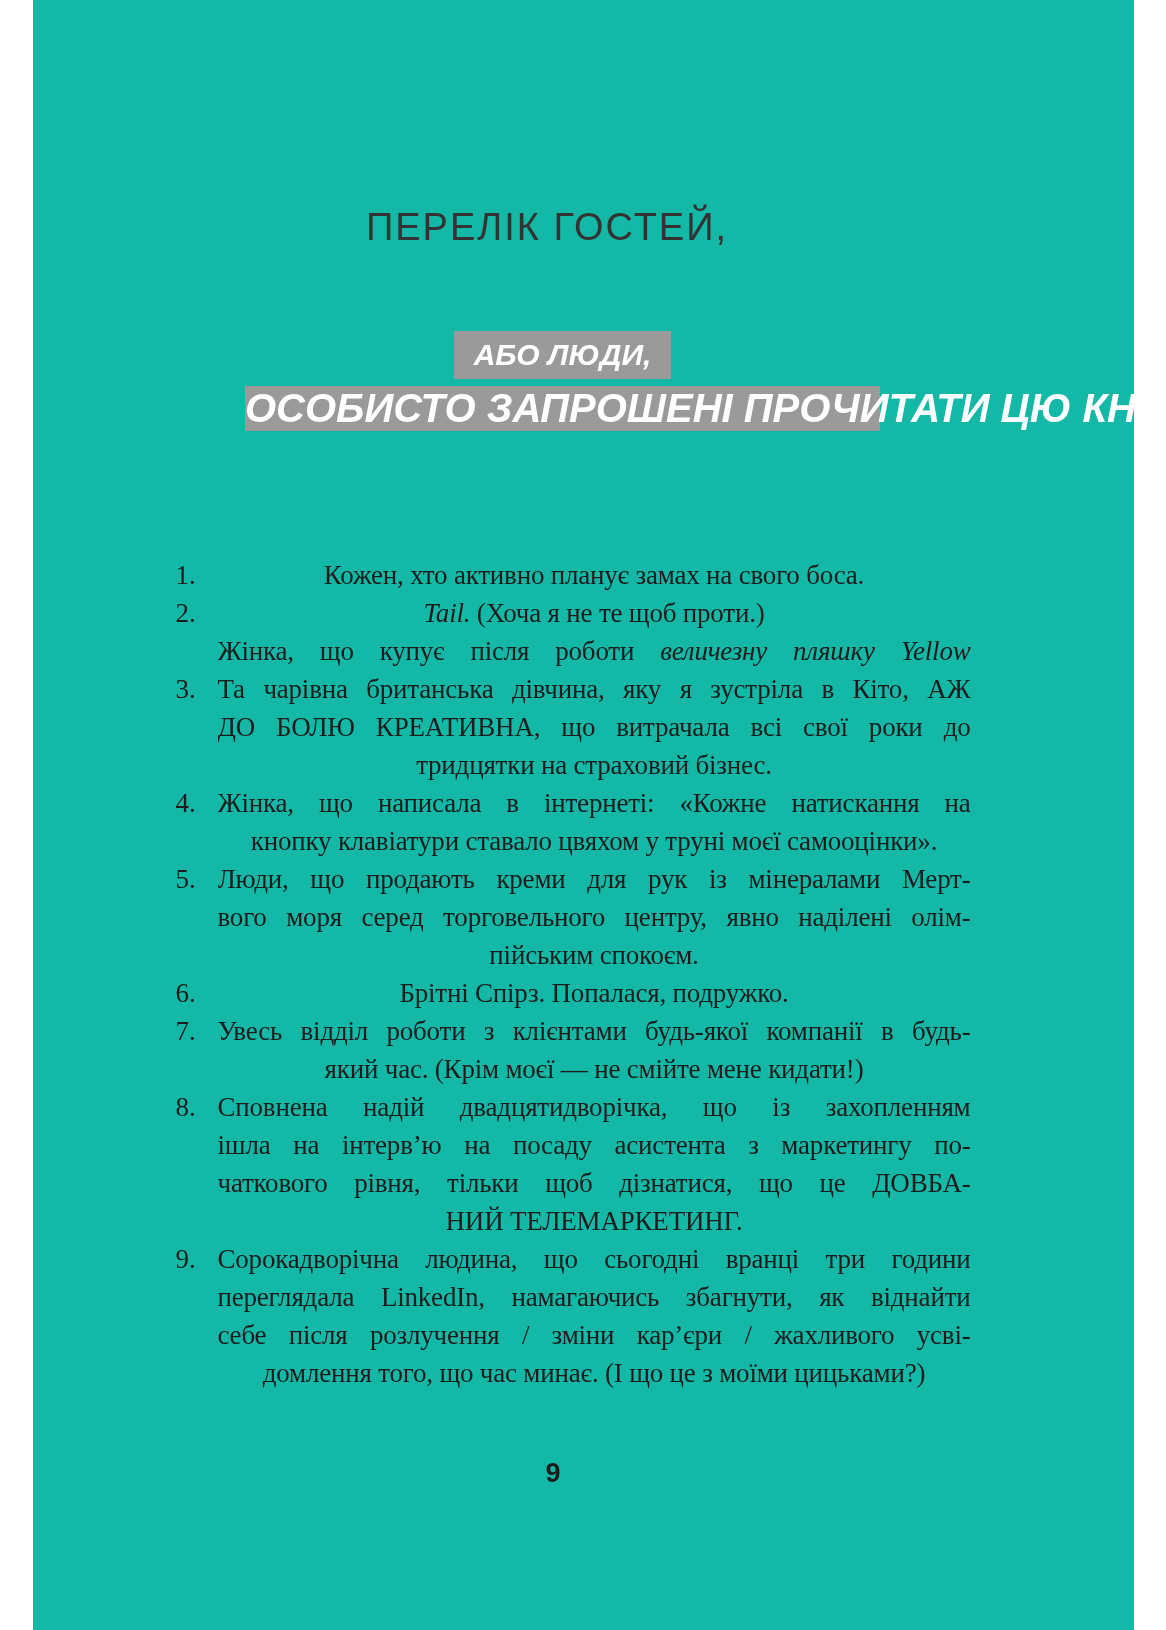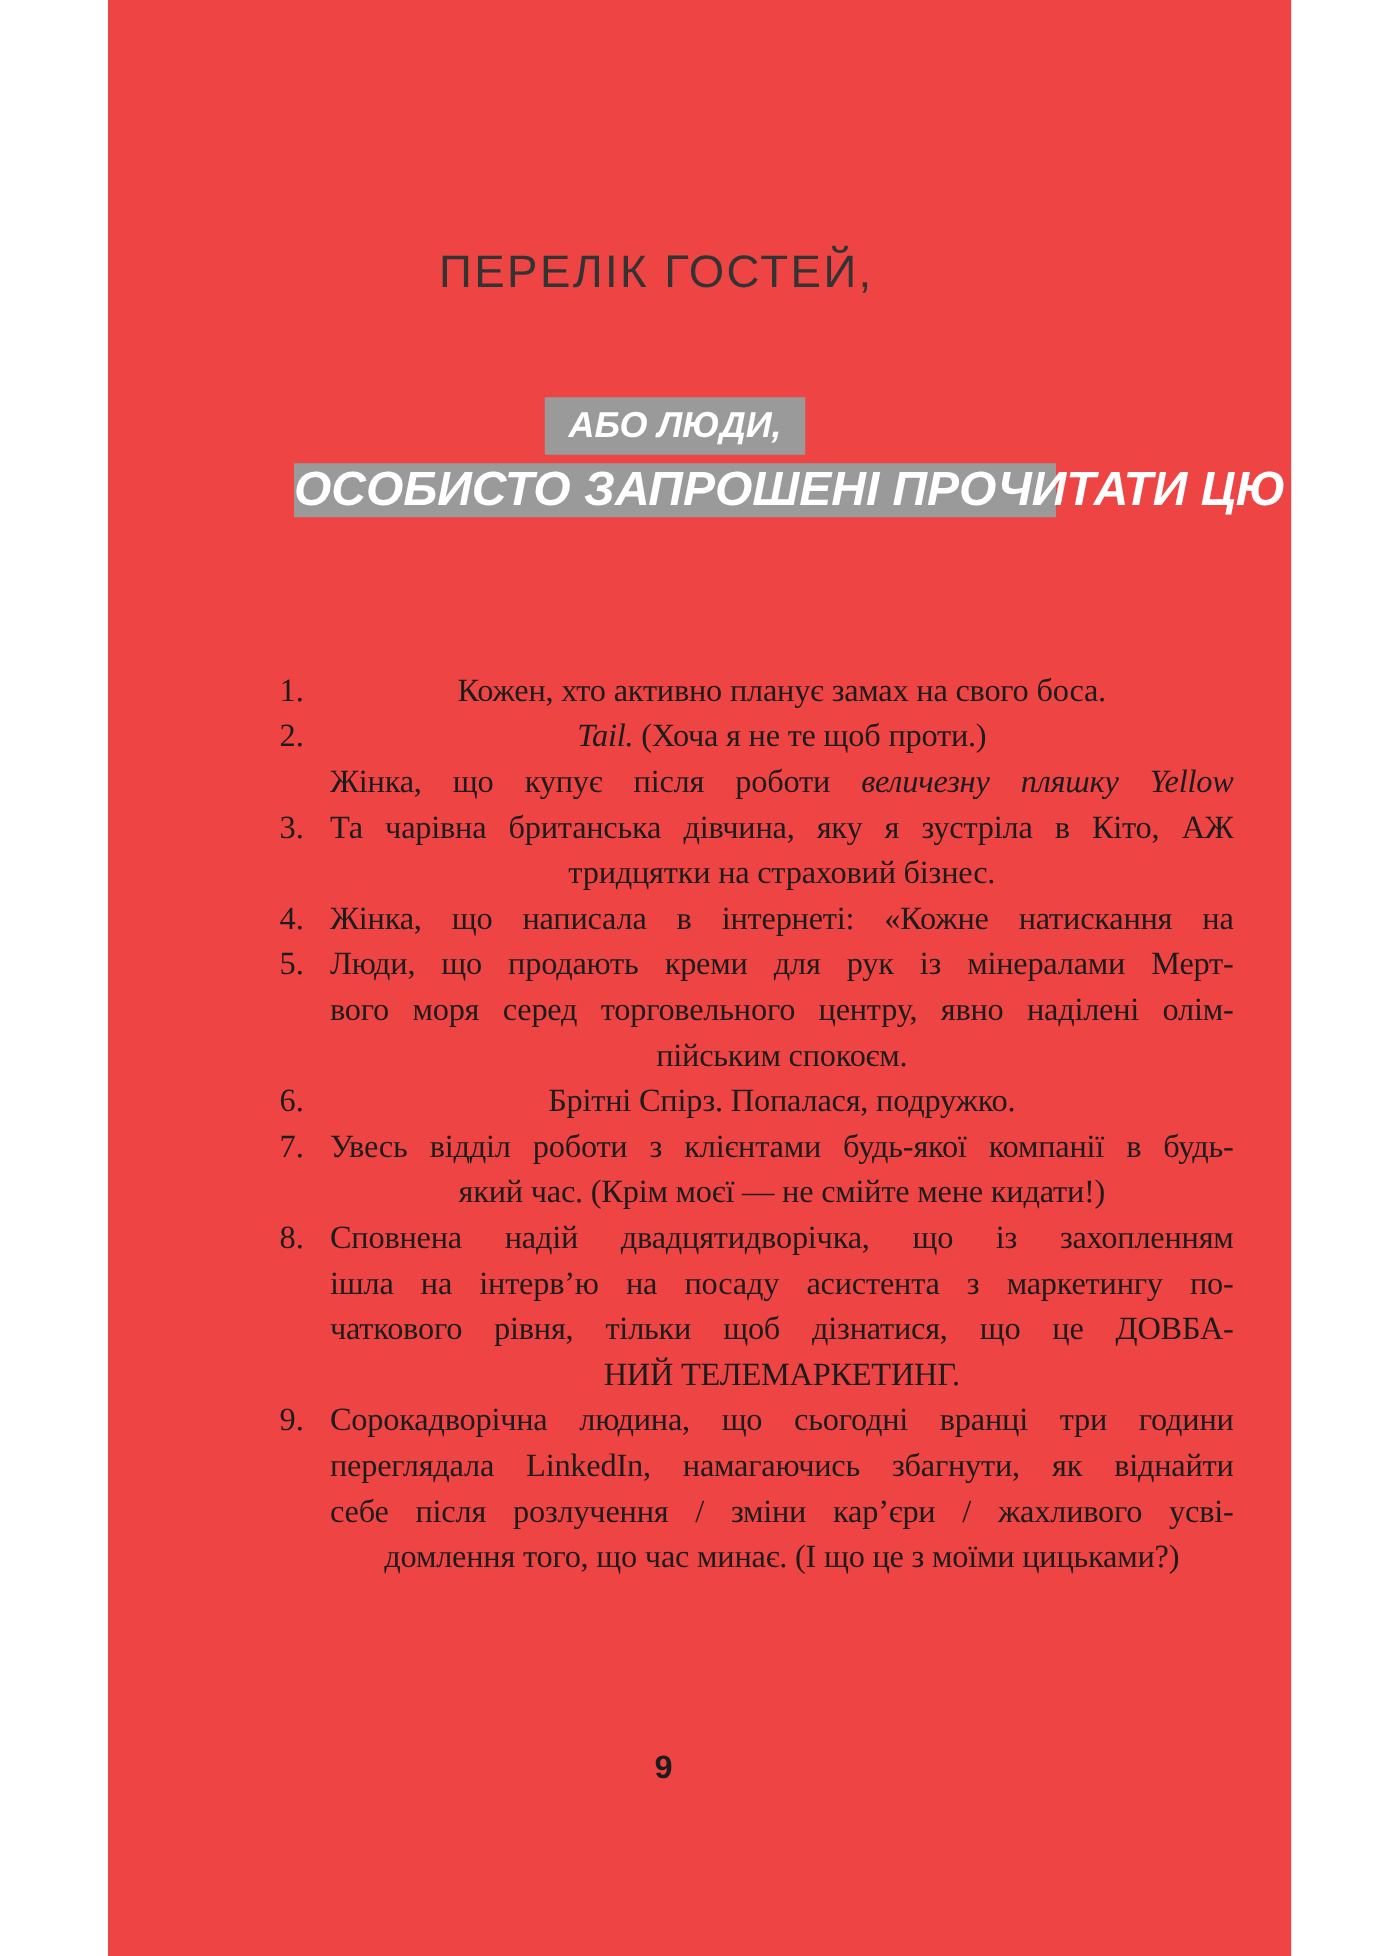--- a/index.html
+++ b/index.html
@@ -2,24 +2,24 @@
 <html lang="uk" style="--badge-bg: #9a9a9a; --badge-text: #ffffff; --title-text: #333333; --body-text: #1c1c1c;"><head>
 <meta charset="utf-8">
 <style>
   html, body {
     margin: 0;
     padding: 0;
     background: #ffffff;
   }
   .page {
     position: relative;
-    width: 986px;
+    width: 1101px;
     height: 1630px;
     margin: 0 auto;
-    background: #ef4444;
+    background: #14b8a6;
     overflow: hidden;
     font-family: "Liberation Serif", serif;
   }
   .chapter-title {
     position: absolute;
     top: 206px;
     left: 0;
     right: 72px;
     margin: 0;
     text-align: center;
@@ -131,27 +131,29 @@
         <span class="num">2.</span>
         <div>
           <div class="line"><em>Tail.</em><span> (Хоча я не те щоб проти.)</span></div>
           <div class="line justify"><span>Жінка, що купує після роботи </span><em>величезну пляшку Yellow</em></div>
         </div>
       </div>
       <div class="list-item">
         <span class="num">3.</span>
         <div>
           <div class="line justify"><span>Та чарівна британська дівчина, яку я зустріла в Кіто, АЖ</span></div>
+          <div class="line justify"><span>ДО БОЛЮ КРЕАТИВНА, що витрачала всі свої роки до</span></div>
           <div class="line"><span>тридцятки на страховий бізнес.</span></div>
         </div>
       </div>
       <div class="list-item">
         <span class="num">4.</span>
         <div>
           <div class="line justify"><span>Жінка, що написала в інтернеті: «Кожне натискання на</span></div>
+          <div class="line"><span>кнопку клавіатури ставало цвяхом у труні моєї самооцінки».</span></div>
         </div>
       </div>
       <div class="list-item">
         <span class="num">5.</span>
         <div>
           <div class="line justify"><span>Люди, що продають креми для рук із мінералами Мерт-</span></div>
           <div class="line justify"><span>вого моря серед торговельного центру, явно наділені олім-</span></div>
           <div class="line"><span>пійським спокоєм.</span></div>
         </div>
       </div>

